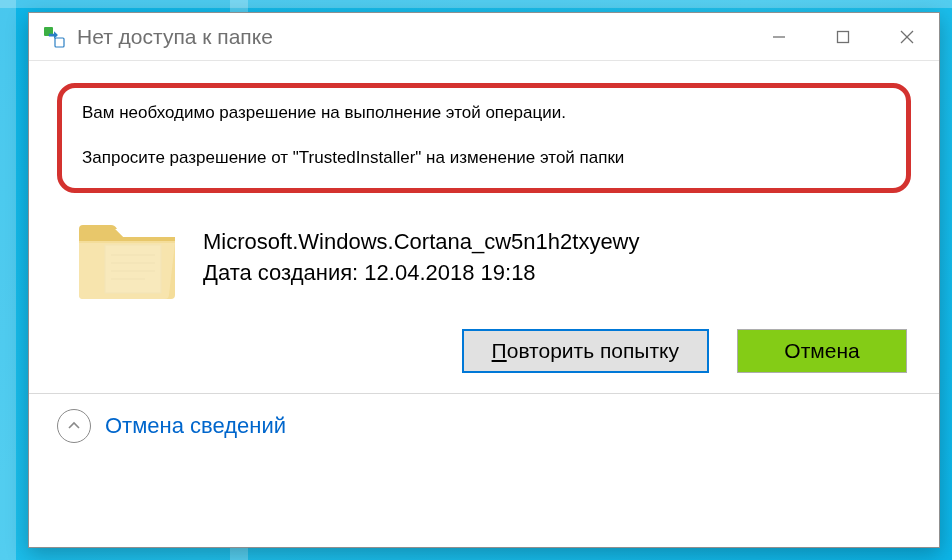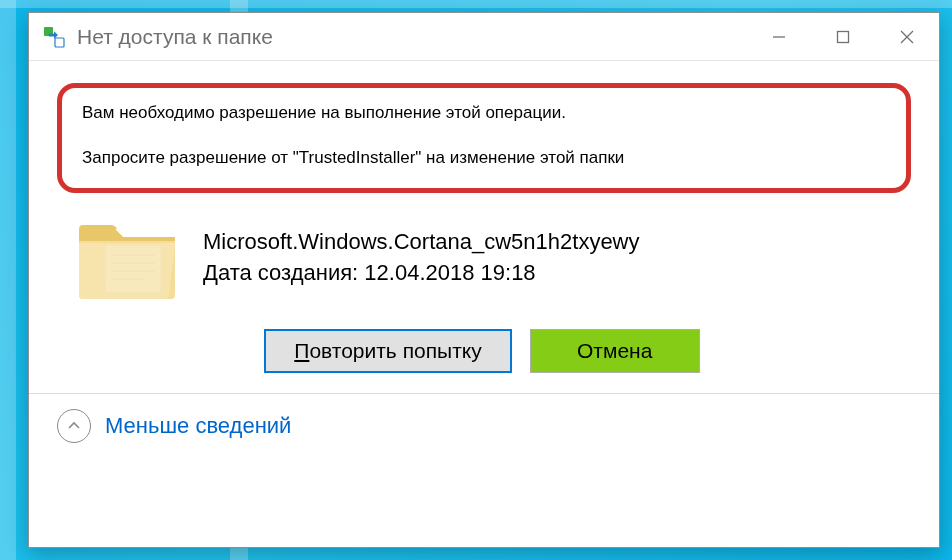--- a/index.html
+++ b/index.html
@@ -94,22 +94,22 @@
       height: 86px;
       position: relative;
     }
     .folder-info {
       font-size: 22px;
       color: #000;
       line-height: 1.4;
     }
     .button-row {
       display: flex;
-      gap: 18px;
-      justify-content: center;
+      gap: 28px;
+      justify-content: flex-end;
       padding-right: 4px;
       margin-bottom: 20px;
     }
     .dlg-btn {
       min-width: 170px;
       height: 44px;
       background: #84cc16;
       border: 1px solid #adadad;
       font-size: 21px;
       color: #000;
@@ -232,16 +232,16 @@
     <div class="separator"></div>
 
   </div>
 
   <div class="footer">
     <div class="chevron-circle">
       <svg width="16" height="16" viewBox="0 0 16 16">
         <polyline points="3,10 8,5 13,10" fill="none" stroke="#8a8a8a" stroke-width="1.6"></polyline>
       </svg>
     </div>
-    <div class="footer-text">Меньше сведений</div>
+    <div class="footer-text">Отмена сведений</div>
   </div>
 
 </div>
 
 </body></html>

